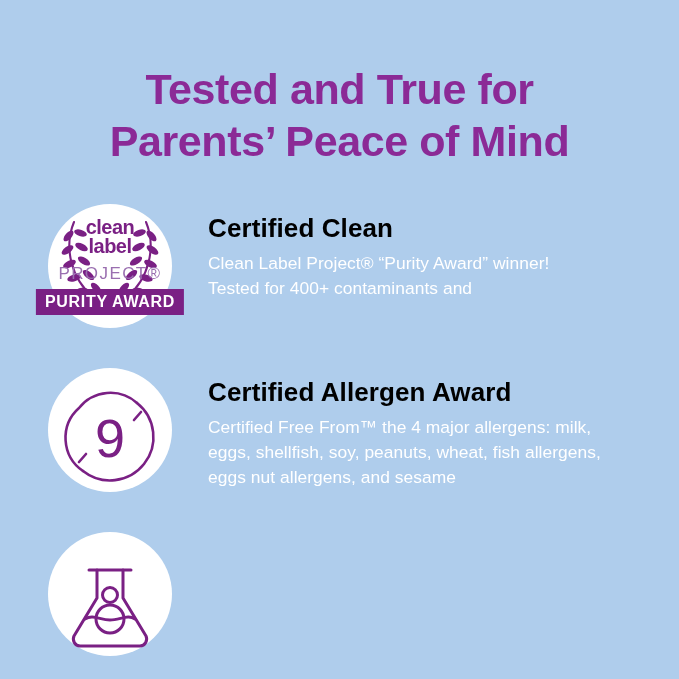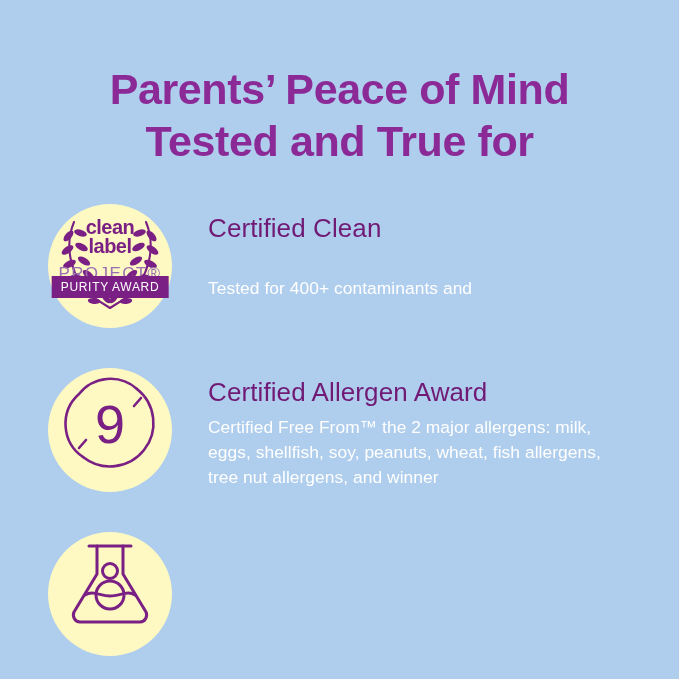--- a/index.html
+++ b/index.html
@@ -53,43 +53,43 @@
     display: flex;
     align-items: center;
     justify-content: center;
     margin-top: 2px;
   }
   .feature-body {
     padding-left: 36px;
     padding-top: 12px;
   }
   .feature-heading {
-    color: #701a75;
+    color: #000000;
     font-size: 26px;
-    font-weight: normal;
+    font-weight: bold;
     line-height: 1.1;
     margin: 0 0 9px 0;
     letter-spacing: 0.1px;
   }
   .feature-desc {
     color: #ffffff;
     font-size: 17.4px;
     line-height: 1.42;
     margin: 0;
     letter-spacing: 0.05px;
   }
 
   
   .circle-bg {
     width: 124px;
     height: 124px;
     border-radius: 50%;
-    background: #fef9c3;
-    display: flex;
-    align-items: flex-start;
+    background: #ffffff;
+    display: flex;
+    align-items: flex-end;
     justify-content: center;
     position: relative;
   }
 
   
   .badge-inner {
     width: 124px;
     height: 124px;
     position: relative;
     display: flex;
@@ -116,47 +116,47 @@
   }
   .badge-project {
     display: block;
     color: #9a6fb0;
     font-size: 17px;
     letter-spacing: 1.4px;
     margin-top: 7px;
   }
   .badge-banner {
     position: absolute;
-    bottom: 30px;
+    bottom: 13px;
     left: 50%;
     transform: translateX(-50%);
     background: #7a2084;
     color: #ffffff;
-    font-size: 12px;
-    font-weight: normal;
+    font-size: 16px;
+    font-weight: bold;
     letter-spacing: 0.7px;
     padding: 4px 9px 4px 9px;
     white-space: nowrap;
     z-index: 3;
   }
   .badge-laurel {
     position: absolute;
     top: 8px;
     left: 6px;
     z-index: 1;
   }
 </style>
 </head>
 <body>
 
 <div class="page">
 
   <h1 class="title">
+    <span class="title-line">Tested and True for</span>
     <span class="title-line">Parents’ Peace of Mind</span>
-    <span class="title-line">Tested and True for</span>
   </h1>
 
   <div class="features">
 
     <div class="feature">
       <div class="feature-icon">
         <div class="circle-bg">
           <div class="badge-inner">
             <svg class="badge-laurel" width="112" height="106" viewBox="0 0 112 106">
               <g fill="none" stroke="#7a2084" stroke-width="2.1" stroke-linecap="round">
@@ -196,21 +196,21 @@
               <span class="badge-word">label</span>
               <span class="badge-project">PROJECT®</span>
             </div>
             <div class="badge-banner">PURITY AWARD</div>
           </div>
         </div>
       </div>
       <div class="feature-body">
         <h2 class="feature-heading">Certified Clean</h2>
         <p class="feature-desc">
-          <br>
+          <span>Clean Label Project® “Purity Award” winner!</span><br>
           <span>Tested for 400+ contaminants and</span><br>
         </p>
       </div>
     </div>
 
     <div class="feature">
       <div class="feature-icon">
         <div class="circle-bg">
           <svg width="110" height="110" viewBox="0 0 110 110">
             <path d="M82 21 A40 40 0 1 1 28 89" fill="none" stroke="#7a2084" stroke-width="2.6" stroke-linecap="round"></path>
@@ -218,23 +218,23 @@
             <path d="M82 21 A40 40 0 0 0 24 26 A40 40 0 0 0 28 89" fill="none" stroke="#7a2084" stroke-width="2.6" stroke-linecap="round"></path>
             <path d="M86 30 L79 38" fill="none" stroke="#7a2084" stroke-width="2.6" stroke-linecap="round"></path>
             <path d="M24 80 L31 72" fill="none" stroke="#7a2084" stroke-width="2.6" stroke-linecap="round"></path>
             <text x="55" y="75" text-anchor="middle" font-family="Liberation Sans, sans-serif" font-size="54" fill="#7a2084">9</text>
           </svg>
         </div>
       </div>
       <div class="feature-body">
         <h2 class="feature-heading">Certified Allergen Award</h2>
         <p class="feature-desc">
-          <span>Certified Free From™ the 2 major allergens: milk,</span><br>
+          <span>Certified Free From™ the 4 major allergens: milk,</span><br>
           <span>eggs, shellfish, soy, peanuts, wheat, fish allergens,</span><br>
-          <span>tree nut allergens, and winner</span>
+          <span>eggs nut allergens, and sesame</span>
         </p>
       </div>
     </div>
 
     <div class="feature">
       <div class="feature-icon">
         <div class="circle-bg">
           <svg width="100" height="100" viewBox="0 0 100 100">
             <g fill="none" stroke="#7a2084" stroke-width="3" stroke-linecap="round" stroke-linejoin="round">
               <line x1="29" y1="14" x2="71" y2="14"></line>

